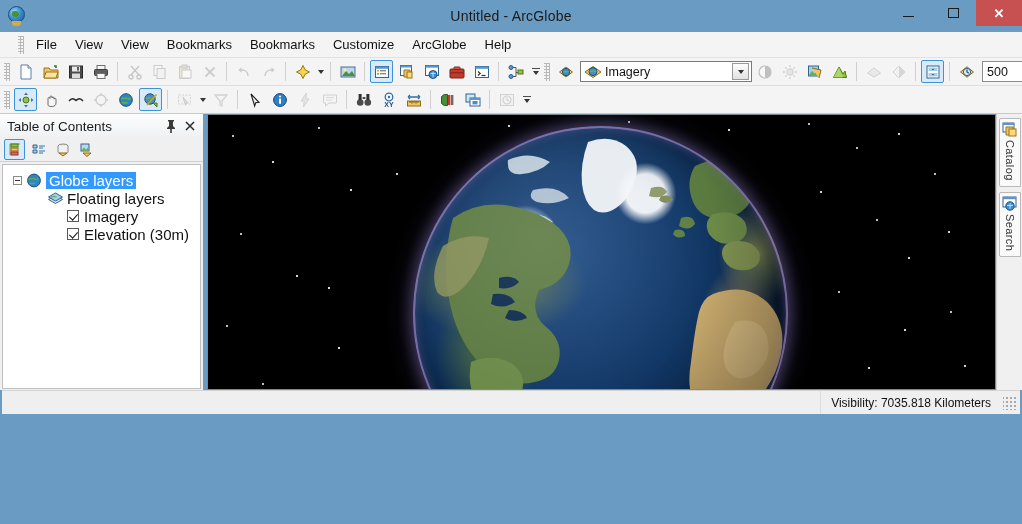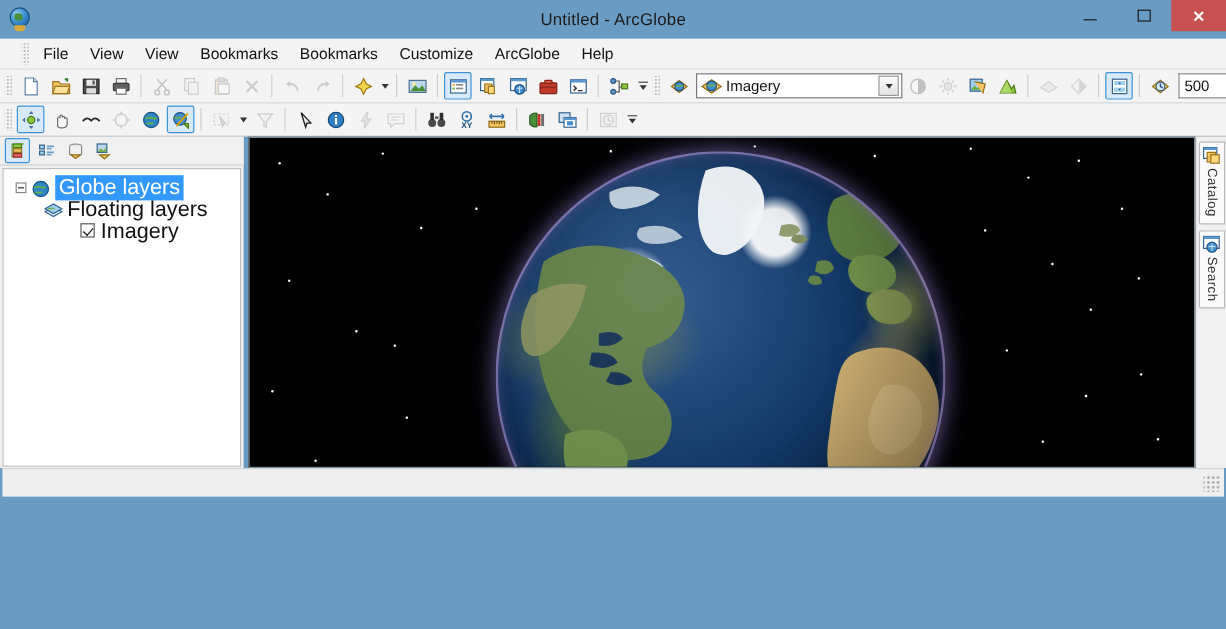--- a/index.html
+++ b/index.html
@@ -165,21 +165,21 @@
     display:flex;align-items:center;justify-content:center;
     border: 1px solid transparent; border-radius: 2px; flex:none;
   }
   .toc-tb-btn.active { border-color:#3c93d8; background:#d8eaf9; }
   .toc-tree {
     flex: 1 1 auto; background: #fff; border: 1px solid #bfbfbf;
     margin: 2px 2px 1px 2px;
     overflow: hidden; padding: 6px 0 0 0;
     min-height: 0;
   }
-  .tnode { display: flex; align-items: center; height: 18px; font-size: 18px; color: #111; }
+  .tnode { display: flex; align-items: center; height: 18px; font-size: 15px; color: #111; }
   .tnode .expander {
     width: 9px; height: 9px; border: 1px solid #8a8a8a; background: #fff;
     margin-right: 4px; flex: none; position: relative;
   }
   .tnode .expander:before {
     content:""; position:absolute; left:1px; top:3px; width:5px; height:1px; background:#333;
   }
   .tnode .tico { width: 17px; height: 15px; margin-right: 3px; flex: none; }
   .tnode .lbl { white-space: nowrap; }
   .tnode .lbl.sel { background: #3399ff; color: #fff; padding: 0 3px; }
@@ -698,20 +698,35 @@
     </div>
     <div class="tb-overflow">
       <span class="bar"></span>
         <span class="caret-dn"></span>
     </div>
   </div>
 
   <div class="body-area">
 
     <div class="toc-panel">
+      <div class="toc-header">
+        <span class="toc-title">Table of Contents</span>
+        <span class="toc-hdr-btns">
+          <span class="pin-ico">
+            <svg width="12" height="14" viewBox="0 0 12 14">
+                <path d="M3 1h6v1.5H8V7l2 2v1H6.8v4H5.2v-4H2V9l2-2V2.5H3z" fill="#3a3a3a"></path>
+              </svg>
+          </span>
+          <span class="close-ico">
+            <svg width="12" height="14" viewBox="0 0 12 14">
+                <path d="M2 3l8 8M10 3l-8 8" stroke="#2a2a2a" stroke-width="1.5"></path>
+              </svg>
+          </span>
+        </span>
+      </div>
 
       <div class="toc-toolbar">
         <div class="toc-tb-btn active">
           <svg width="16" height="16" viewBox="0 0 16 16">
               <path d="M3 2h10M3 2v11" stroke="#6aa84f" stroke-width="1"></path>
               <rect x="4" y="2" width="7" height="3" fill="#8dc63f" stroke="#4c7618"></rect>
               <rect x="4" y="6" width="7" height="3" fill="#f3c560" stroke="#8f6d18"></rect>
               <rect x="4" y="10" width="7" height="3" fill="#e06666" stroke="#9a2d2d"></rect>
             </svg>
         </div>
@@ -744,38 +759,42 @@
           <span class="tico">
             <svg width="16" height="15" viewBox="0 0 16 15">
                 <circle cx="8" cy="7.5" r="6.4" fill="#2f85c8" stroke="#17507f"></circle>
                 <path d="M2.4 5.5c2.4 1.6 4-1.2 6.4.6 1 .8 2.2.4 3.3-.6" stroke="#5fae47" stroke-width="1.6" fill="none"></path>
                 <path d="M3.4 10.6c2-1.2 3.6 1 5.6-.6" stroke="#5fae47" stroke-width="1.5" fill="none"></path>
               </svg>
           </span>
           <span class="lbl sel">Globe layers</span>
         </div>
 
-        <div class="tnode" style="padding-left:33px">
+        <div class="tnode" style="padding-left:44px">
           <span class="tico">
             <svg width="17" height="15" viewBox="0 0 17 15">
                 <path d="M1.5 8.5l7-4 7 4-7 4z" fill="#cfe4f4" stroke="#35638f"></path>
                 <path d="M1.5 6l7-4 7 4-7 4z" fill="#9fd0ef" stroke="#35638f"></path>
                 <path d="M4 5.6c1.8 1 3.2-.8 5.4.3" stroke="#6fae4d" stroke-width="1.3" fill="none"></path>
               </svg>
           </span>
           <span class="lbl">Floating layers</span>
         </div>
 
 
         <div class="tnode" style="padding-left:64px">
           <span class="cbx on"></span>
           <span class="lbl">Imagery</span>
         </div>
 
 
+        <div class="tnode" style="padding-left:64px">
+          <span class="cbx on"></span>
+          <span class="lbl">Elevation (30m)</span>
+        </div>
 
       </div>
     </div>
 
     <div class="view-wrap">
       <div class="globe-view">
         <div class="stars">
           <span class="star" style="left:24px;top:20px;width:2px;height:2px"></span>
           <span class="star" style="left:64px;top:46px;width:1.5px;height:1.5px"></span>
           <span class="star" style="left:110px;top:12px;width:2px;height:2px"></span>
@@ -896,16 +915,17 @@
               </svg>
           </span>
           <span class="dt-label">Search</span>
         </div>
       </div>
     </div>
   </div>
 
   <div class="statusbar">
     <div class="sb-left"></div>
+    <div class="sb-cell">Visibility:  7035.818 Kilometers</div>
     <div class="sb-grip"></div>
   </div>
   <div class="bottom-edge"></div>
 </div>
 
 </body></html>

